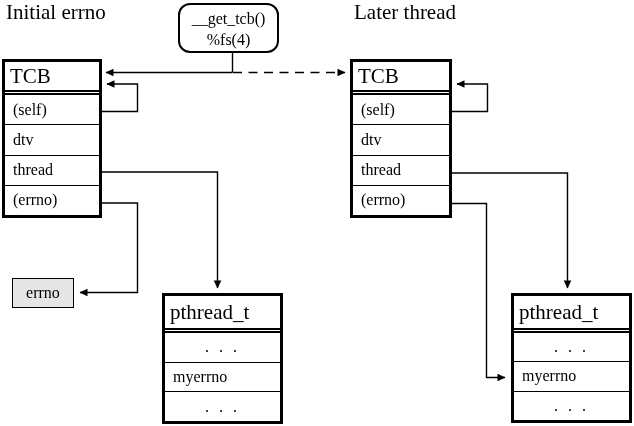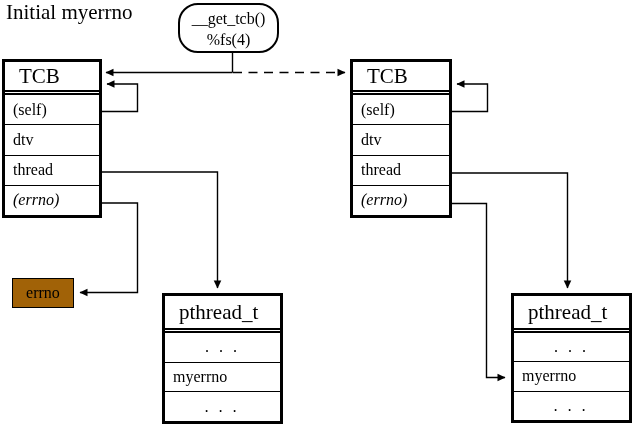--- a/index.html
+++ b/index.html
@@ -30,85 +30,86 @@
     background: #fff;
     display: flex;
     flex-direction: column;
   }
   .struct .hdr {
     box-sizing: border-box;
     border-bottom: 5px double #000;
     font-size: 21px;
     display: flex;
     align-items: center;
-    padding-left: 14px;
+    padding-left: 5px;
     flex: 0 0 auto;
   }
   .struct .row {
     box-sizing: border-box;
     border-bottom: 1.4px solid #000;
     font-size: 16px;
     display: flex;
     align-items: center;
     padding-left: 8px;
     flex: 1 1 0;
   }
-  .struct .row:last-child { border-bottom: none; font-style: italic; }
+  .struct .row:last-child { border-bottom: none; }
   .struct .row.dots {
     justify-content: center;
     padding-left: 0;
     letter-spacing: 3px;
     font-size: 16px;
   }
   #tcb-initial { left: 2px;   top: 59px;  width: 100px; height: 159px; }
   #tcb-later   { left: 350px; top: 59px;  width: 102px; height: 159px; }
   #tcb-initial .hdr, #tcb-later .hdr { height: 33px; }
   #pthread-initial { left: 162px; top: 293px; width: 121px; height: 131px; }
   #pthread-later   { left: 511px; top: 293px; width: 121px; height: 130px; }
   #pthread-initial .hdr, #pthread-later .hdr { height: 37px; }
 
   
   #get-tcb-box {
     position: absolute;
     left: 178px; top: 3px;
     width: 101px; height: 50px;
     box-sizing: border-box;
     border: 2px solid #000;
-    border-radius: 20px;
+    border-radius: 12px;
     background: #fff;
     text-align: center;
     font-size: 16px;
     line-height: 21px;
     padding-top: 3px;
   }
   
   #errno-box {
     position: absolute;
     left: 12px; top: 278px;
     width: 62px; height: 30px;
     box-sizing: border-box;
     border: 1.5px solid #000;
-    background: #a16207;
+    background: #e5e5e5;
     display: flex;
     align-items: center;
     justify-content: center;
     font-size: 16px;
   }
   #connector-svg {
     position: absolute;
     left: 0; top: 0;
     pointer-events: none;
   }
 </style>
 </head>
 <body>
 
 <div id="canvas">
 
-  <div class="heading" style="left:6px; top:0px;">Initial myerrno</div>
+  <div class="heading" style="left:6px; top:0px;">Initial errno</div>
+  <div class="heading" style="left:354px; top:0px;">Later thread</div>
 
   <div id="get-tcb-box">
     <div>__get_tcb()</div>
     <div>%fs(4)</div>
   </div>
 
   <div id="tcb-initial" class="struct">
     <div class="hdr">TCB</div>
     <div class="row">(self)</div>
     <div class="row">dtv</div>

